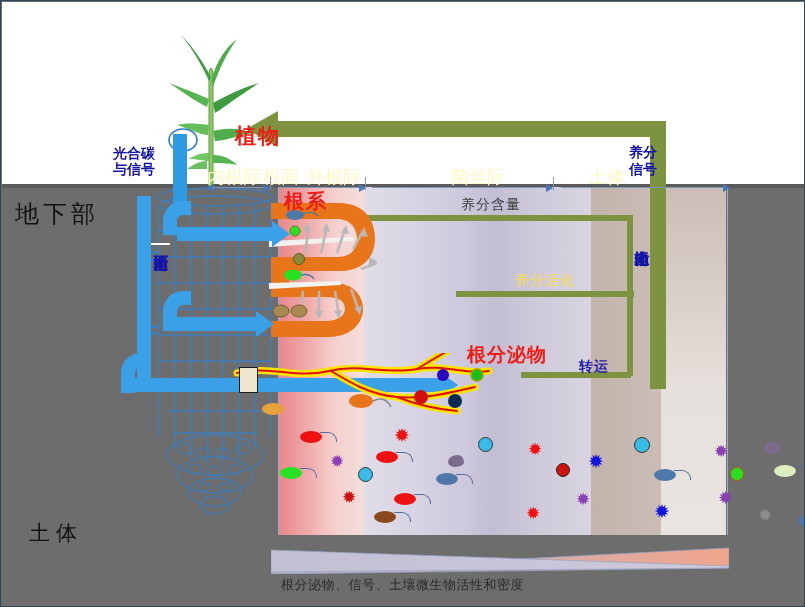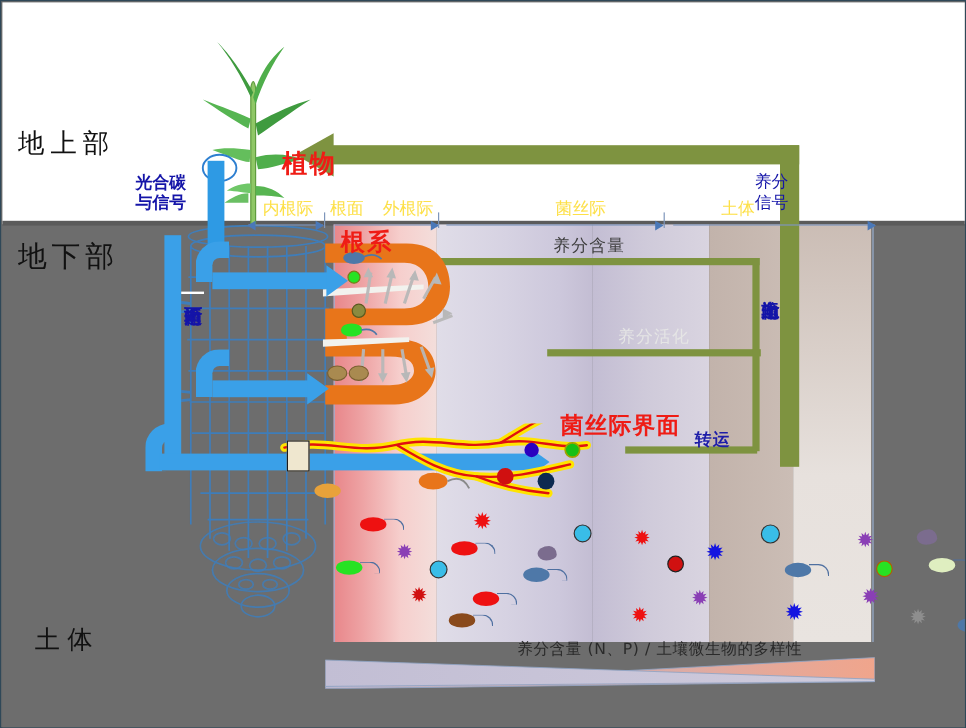--- a/index.html
+++ b/index.html
@@ -17,22 +17,22 @@
       background:linear-gradient(90deg,#e8868a 0%,#eea3a4 28%,#f6cfcd 65%,#f3dedb 100%);}
   .z-hyph{left:363px;width:130px;
       background:linear-gradient(90deg,#e0dde8 0%,#d6d2e2 45%,#cdc8dc 78%,#c3bdd3 100%);}
   .z-hyph2{left:493px;width:97px;
       background:linear-gradient(90deg,#c3bdd3 0%,#cfcada 45%,#d9d4e0 100%);}
   .z-bulk1{left:590px;width:70px;background:linear-gradient(90deg,#c2b3ab 0%,#cbbdb5 100%);}
   .z-bulk3{left:660px;width:65px;background:linear-gradient(180deg,#cbbdb5 0%,#e7e1dd 60%,#e9e4e0 100%);}
 
   
   .scalebar{position:absolute;left:0;top:168px;width:805px;height:22px;}
-  .zlab{position:absolute;font-size:14px;color:#fde047;white-space:nowrap;
-        font-family:"DejaVu Sans","Liberation Sans",sans-serif;top:-4px;margin-left:12px;}
+  .zlab{position:absolute;font-size:18px;color:#fef9c3;white-space:nowrap;
+        font-family:"DejaVu Sans","Liberation Sans",sans-serif;top:-4px;}
   .zarrow{position:absolute;top:18px;height:1px;background:#7e96bb;}
   .zarrow:after{content:"";position:absolute;right:-1px;top:-3.5px;width:0;height:0;
         border-left:7px solid #4a78b8;border-top:4px solid transparent;border-bottom:4px solid transparent;}
   .zarrow.left:before{content:"";position:absolute;left:-1px;top:-3.5px;width:0;height:0;
         border-right:7px solid #4a78b8;border-top:4px solid transparent;border-bottom:4px solid transparent;}
   .ztick{position:absolute;top:8px;width:1px;height:13px;background:#7e96bb;}
 
   
   .lbl{position:absolute;white-space:nowrap;}
   .cn{font-family:"DejaVu Sans","Liberation Sans",sans-serif;}
@@ -44,25 +44,25 @@
   .t-title-en{left:405px;top:93px;font-size:22px;color:#000;
       font-family:"DejaVu Serif","Liberation Serif",serif;}
 
   .t-plant{left:234px;top:121px;font-size:21px;font-weight:bold;color:#ef1c15;letter-spacing:2px;}
   .t-roots{left:283px;top:187px;font-size:20px;font-weight:bold;color:#ef1c15;letter-spacing:2px;}
   .t-rzif{left:357px;top:281px;font-size:19px;font-weight:bold;color:#ef1c15;letter-spacing:1px;}
   .t-hyif{left:466px;top:341px;font-size:19px;font-weight:bold;color:#ef1c15;letter-spacing:1px;}
 
   .t-photo{left:112px;top:144px;font-size:14px;font-weight:bold;color:#1414a8;
       line-height:16px;text-align:center;}
-  .t-nutsig{left:628px;top:143px;font-size:14px;font-weight:normal;color:#1414a8;
+  .t-nutsig{left:628px;top:143px;font-size:14px;font-weight:bold;color:#1414a8;
       line-height:17px;}
 
   .t-uptake{left:460px;top:195px;font-size:14px;color:#3d3d3d;letter-spacing:1px;}
-  .t-activ{left:514px;top:271px;font-size:14px;color:#e5e5e5;letter-spacing:1px;}
+  .t-activ{left:514px;top:271px;font-size:14px;color:#fde047;letter-spacing:1px;}
   .t-trans{left:578px;top:357px;font-size:14px;font-weight:bold;color:#1d1da8;letter-spacing:1px;}
 
   .vtxt{position:absolute;font-size:15px;font-weight:bold;color:#1414a8;
         writing-mode:vertical-rl;text-orientation:upright;line-height:17px;}
   .t-down{left:150px;top:242px;background:#fff;padding:1px 1px;}
   .t-up{left:632px;top:238px;}
 
   .t-nutrient{left:430px;top:531px;font-size:13px;color:#2a2a2a;letter-spacing:.5px;}
   .t-exud{left:280px;top:575px;font-size:13px;color:#2a2a2a;letter-spacing:.5px;}
 
@@ -361,54 +361,53 @@
 
     <div class="zarrow left" style="left:206px;width:62px;"></div>
     <div class="ztick" style="left:269px;"></div>
     <div class="zarrow" style="left:278px;width:86px;"></div>
     <div class="ztick" style="left:364px;"></div>
     <div class="zarrow" style="left:371px;width:180px;"></div>
     <div class="ztick" style="left:552px;"></div>
     <div class="zarrow" style="left:560px;width:168px;"></div>
   </div>
 
-  <div class="lbl cn t-above">地上部</div>
   <div class="lbl cn t-below">地下部</div>
   <div class="lbl cn t-bulk">土体</div>
 
 
   <div class="lbl cn t-plant">植物</div>
   <div class="lbl cn t-roots">根系</div>
-  <div class="lbl cn t-hyif">菌丝际界面</div>
+  <div class="lbl cn t-hyif">根分泌物</div>
 
   <div class="lbl cn t-photo">
     <div>光合碳</div>
     <div>与信号</div>
   </div>
   <div class="lbl cn t-nutsig">
     <div>养分</div>
     <div>信号</div>
   </div>
 
   <div class="lbl cn t-uptake">养分含量</div>
   <div class="lbl cn t-activ">养分活化</div>
   <div class="lbl cn t-trans">转运</div>
 
   <div class="vtxt cn t-down">向下运输</div>
   <div class="vtxt cn t-up">向上运输</div>
 
-  <div class="lbl cn t-nutrient">养分含量 (N、P) / 土壤微生物的多样性</div>
   <svg class="wedge-wrap" viewBox="0 0 458 30" preserveAspectRatio="none">
     <defs>
       <linearGradient id="gN" x1="0" y1="0" x2="1" y2="0">
         <stop offset="0" stop-color="#b9b6cf"></stop>
           <stop offset="1" stop-color="#f0a58c"></stop>
       </linearGradient>
       <linearGradient id="gE" x1="0" y1="0" x2="1" y2="0">
         <stop offset="0" stop-color="#c2bed4"></stop>
           <stop offset="1" stop-color="#cfcbdc"></stop>
       </linearGradient>
     </defs>
     <polygon points="0,28 458,4 458,24 0,30" fill="url(#gN)" stroke="#8fa3c4" stroke-width="0.7"></polygon>
     <polygon points="0,6 458,22 458,24 0,28" fill="url(#gE)" stroke="#8fa3c4" stroke-width="0.7"></polygon>
   </svg>
+  <div class="lbl cn t-exud">根分泌物、信号、土壤微生物活性和密度</div>
 
 </div>
 
 </body></html>

